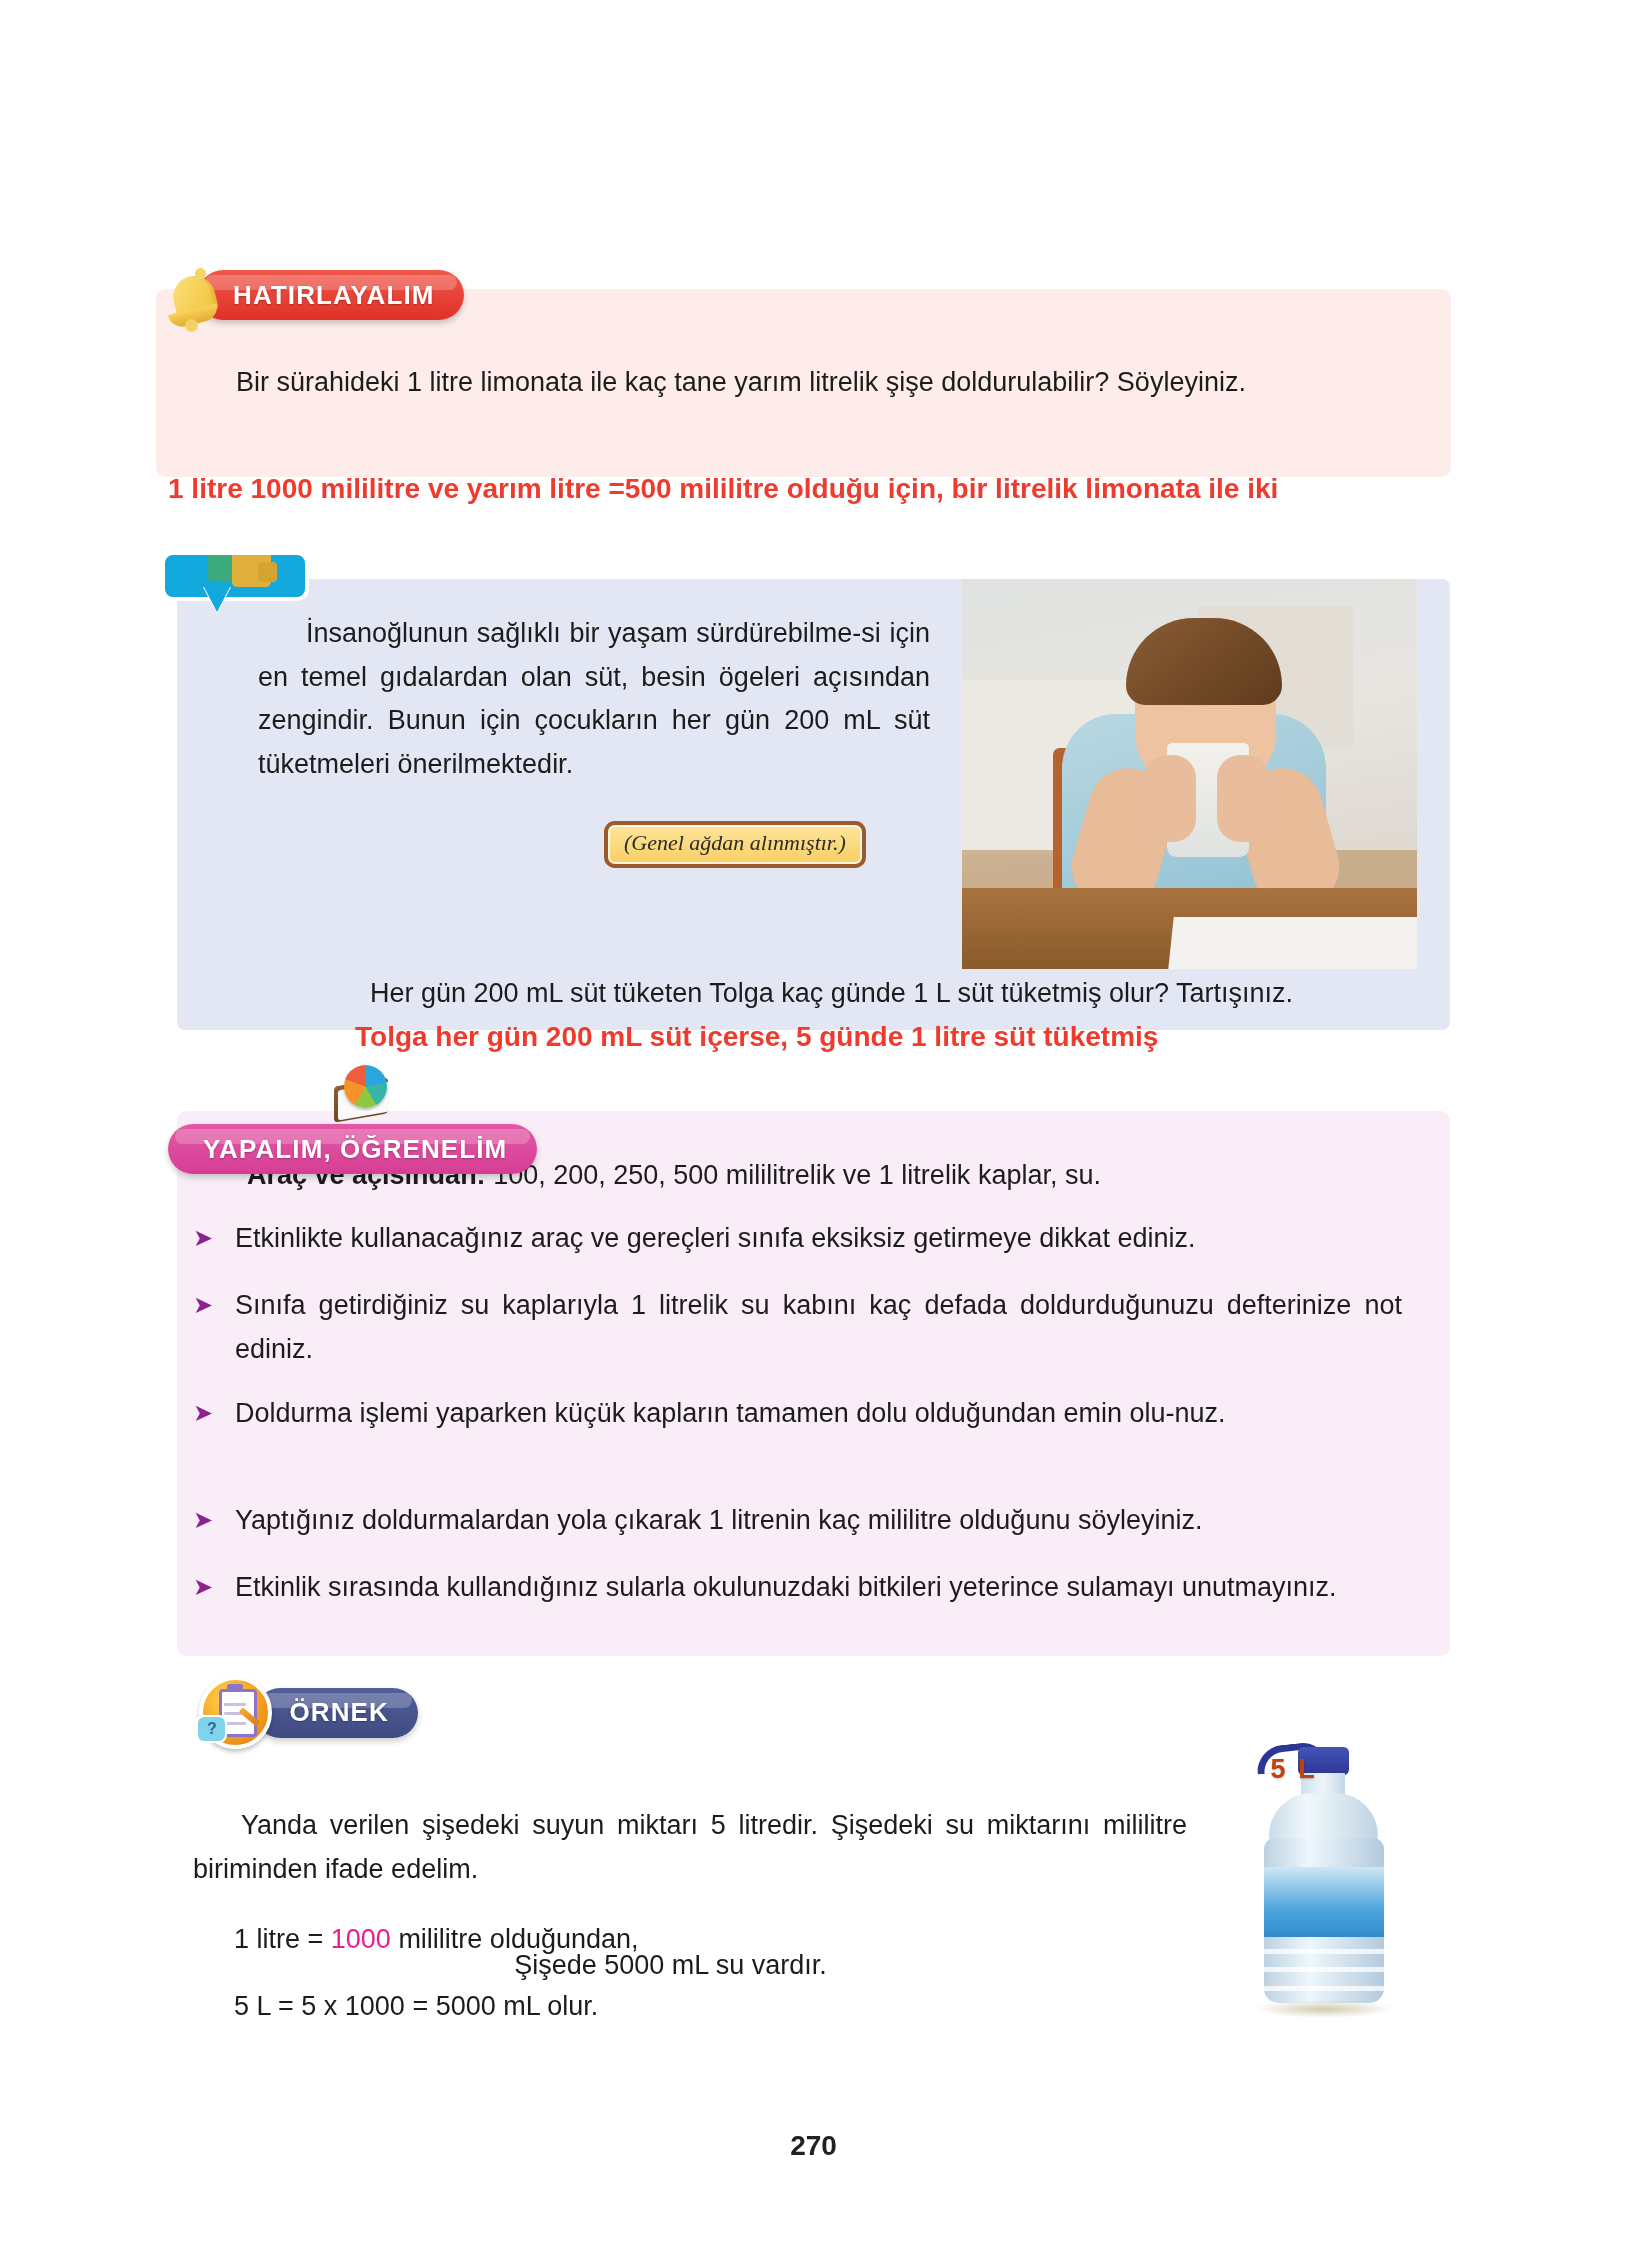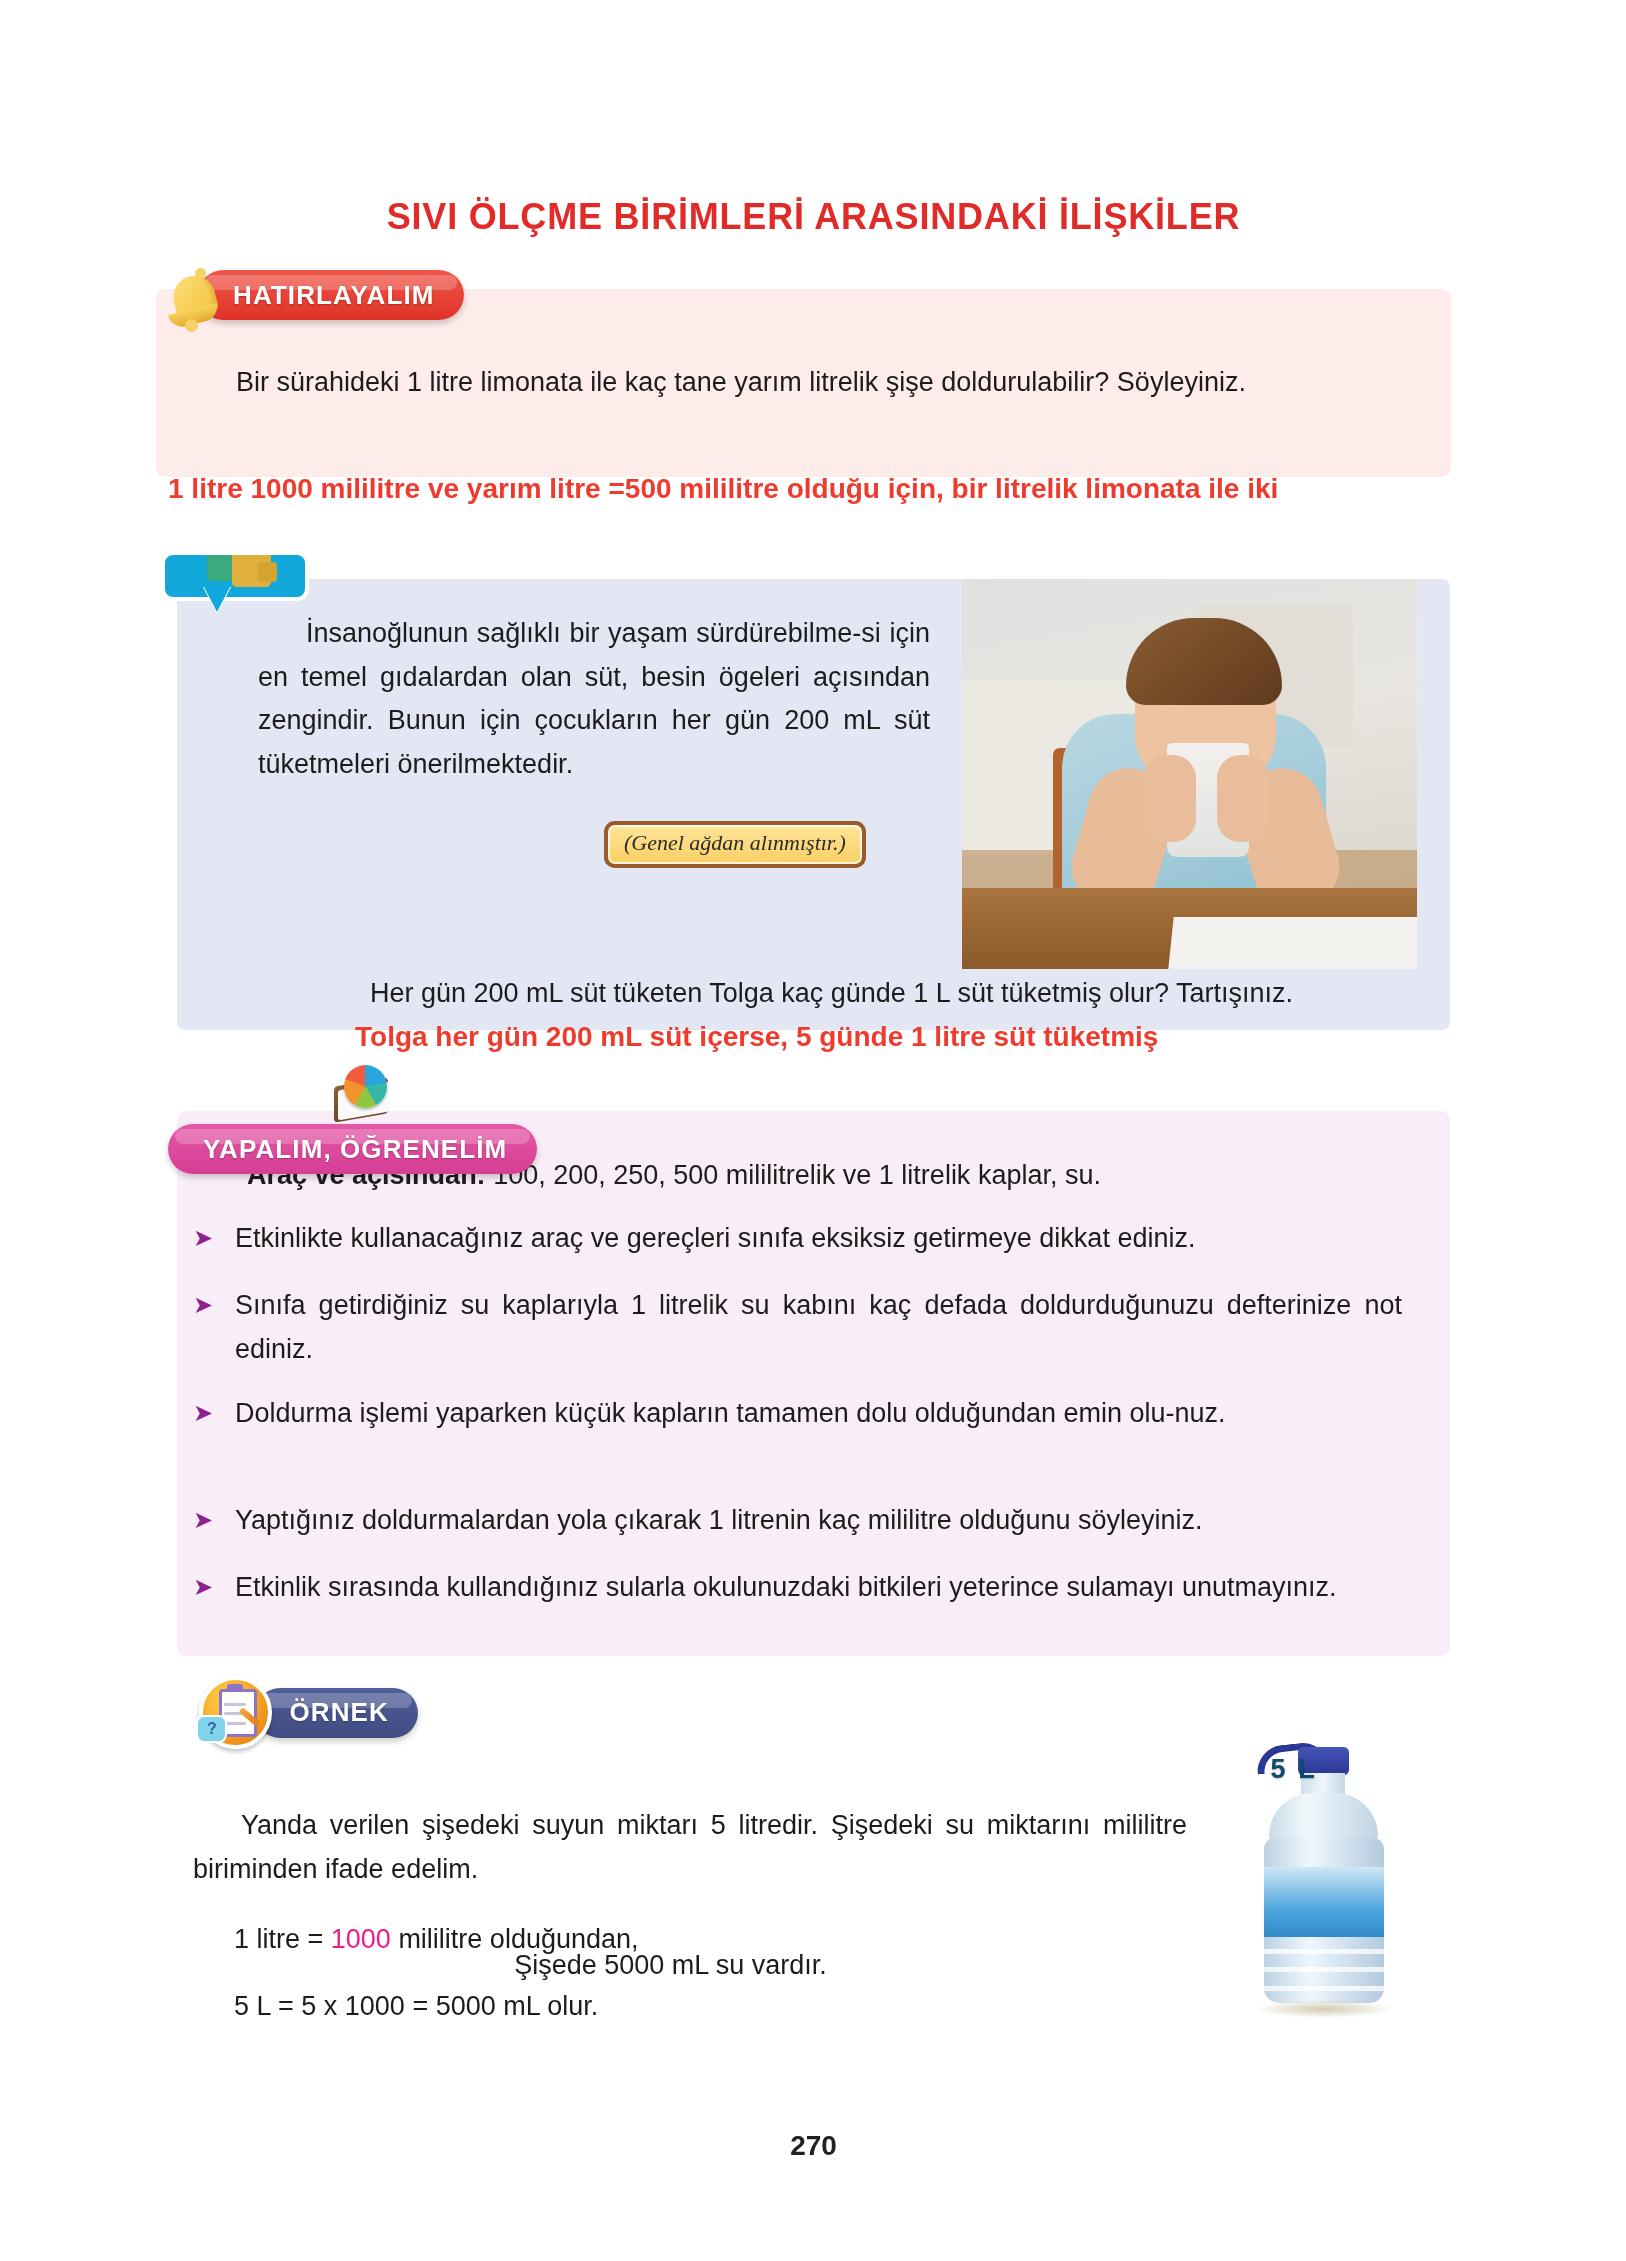--- a/index.html
+++ b/index.html
@@ -498,21 +498,21 @@
     width: 120px; height: 70px;
     background: linear-gradient(#cfe7f6,#4fa6dd 60%,#2f8bc9);
   }
   .bottle .label-text {
     position: absolute;
     left: 0; top: 14.8px;
     width: 120px;
     text-align: center;
     font-size: 27px;
     font-weight: bold;
-    color: #0c4a6e;
+    color: #c2410c;
     letter-spacing: 2.7px;
     text-shadow: 0 1.3px 2px rgba(0,0,0,0.25);
   }
   .bottle .rib {
     position: absolute;
     left: 29.5px;
     width: 120px; height: 4.7px;
     background: rgba(255,255,255,0.75);
   }
   .bottle .shadow {
@@ -533,21 +533,20 @@
     font-size: 28px;
     font-weight: bold;
     color: #212121;
   }
 </style>
 </head>
 <body>
 
 <div class="page">
 
-  <div class="page-title">SIVI ÖLÇME BİRİMLERİ ARASINDAKİ İLİŞKİLER</div>
 
   <div class="hatirlayalim-box"></div>
 
   <div class="badge badge-red" style="left:165px; top:263px;">
     <div class="bell-icon">
       <div class="body"></div>
       <div class="lip"></div>
       <div class="knob"></div>
       <div class="clapper"></div>
     </div>

